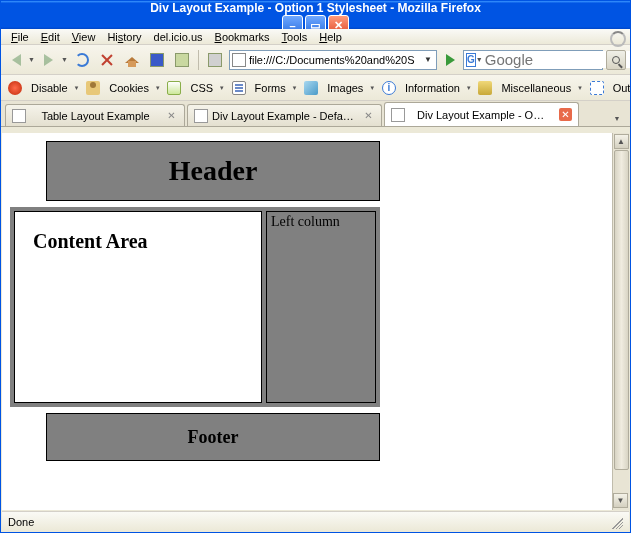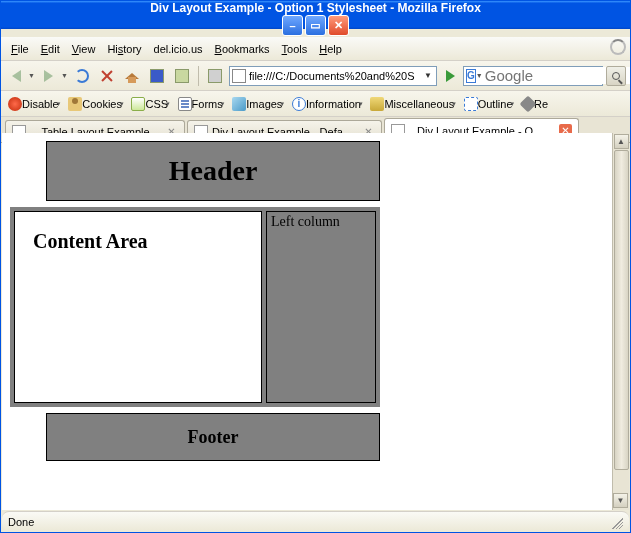--- a/index.html
+++ b/index.html
@@ -35,28 +35,27 @@
   width: 21px; height: 21px;
   border-radius: 3px;
   border: 1px solid #fff;
   display: flex; align-items: center; justify-content: center;
   font-size: 11px; font-weight: bold; color: #fff;
 }
 .win-min, .win-max { background: linear-gradient(to bottom, #6fa8ff, #2b6fe0); }
 .win-close { background: linear-gradient(to bottom, #ff9a7a, #e04b2b); }
 
 .menubar {
-  height: 24px;
+  height: 16px;
   background: linear-gradient(to bottom, #fafaf7, #ece9d8);
   display: flex;
   align-items: center;
   padding: 0 4px;
   border-bottom: 1px solid #d4d0c8;
   position: relative;
-  margin-top: 8px;
 }
 .menubar .menu-item { padding: 2px 6px; cursor: default; }
 .menubar .menu-item u { text-decoration: underline; }
 .menubar .throbber {
   position: absolute; right: 4px; top: 2px;
   width: 16px; height: 16px;
   border: 2px solid #bbb; border-radius: 50%;
   border-top-color: #888;
 }
 
@@ -110,21 +109,21 @@
 .mag-ic { width:8px; height:8px; border:1.5px solid #555; border-radius:50%; position:relative; }
 .mag-ic::after { content:""; position:absolute; right:-4px; bottom:-4px; width:5px; height:1.5px; background:#555; transform:rotate(45deg); }
 
 .devbar {
   height: 26px;
   background: linear-gradient(to bottom, #f7f5ec, #ece9d8);
   display:flex; align-items:center; padding:0 4px; gap:2px;
   border-bottom: 1px solid #d4d0c8;
   overflow:hidden; white-space:nowrap;
 }
-.dev-item { display:flex; align-items:center; gap:0; padding:1px 3px; }
+.dev-item { display:flex; align-items:center; gap:9px; padding:1px 3px; }
 .dev-item .dd { font-size:7px; }
 .dev-ic { width:14px; height:14px; border-radius:2px; }
 .ic-red { background: radial-gradient(circle,#ff6a4a,#c02a0a); border-radius:50%; }
 .ic-person { background:#e8c878; position:relative; }
 .ic-person::before { content:""; position:absolute; left:4px; top:1px; width:6px; height:6px; background:#a07838; border-radius:50%; }
 .ic-css { background:linear-gradient(#fff,#cde89a); border:1px solid #8aae4a; }
 .ic-forms { background:#fff; border:1px solid #888; }
 .ic-forms::before { content:""; display:block; margin:2px; height:2px; background:#6a8ac8; box-shadow:0 3px #6a8ac8, 0 6px #6a8ac8; }
 .ic-img { background:linear-gradient(135deg,#a8d8f0,#4a9ac8); }
 .ic-info { background:#fff; border:1px solid #3a7ad6; color:#3a7ad6; font-weight:bold; font-size:10px; text-align:center; line-height:12px; border-radius:50%; }
@@ -176,21 +175,21 @@
   padding:18px 0 0 18px;
 }
 .pg-left {
   width:110px; background:#808080; border:1px solid #000; margin:4px 4px 4px 2px;
   font-family:"Times New Roman",serif; font-size:14px; padding:2px 4px;
 }
 
 .statusbar {
   position:absolute; left:1px; right:1px; bottom:1px; height:20px;
   background:linear-gradient(#fafaf5,#ece9d8); border-top:1px solid #d4d0c8;
-  display:flex; align-items:center; padding:0 6px; font-size:11px;border-radius:7px;
+  display:flex; align-items:center; padding:0 6px; font-size:11px;
 }
 .statusbar .grip {
   margin-left:auto; width:14px; height:14px;
   background:
     linear-gradient(135deg, transparent 60%, #999 60%, #999 65%, transparent 65%,
     transparent 72%, #999 72%, #999 77%, transparent 77%,
     transparent 84%, #999 84%, #999 89%, transparent 89%);
 }
 </style>
 </head>

